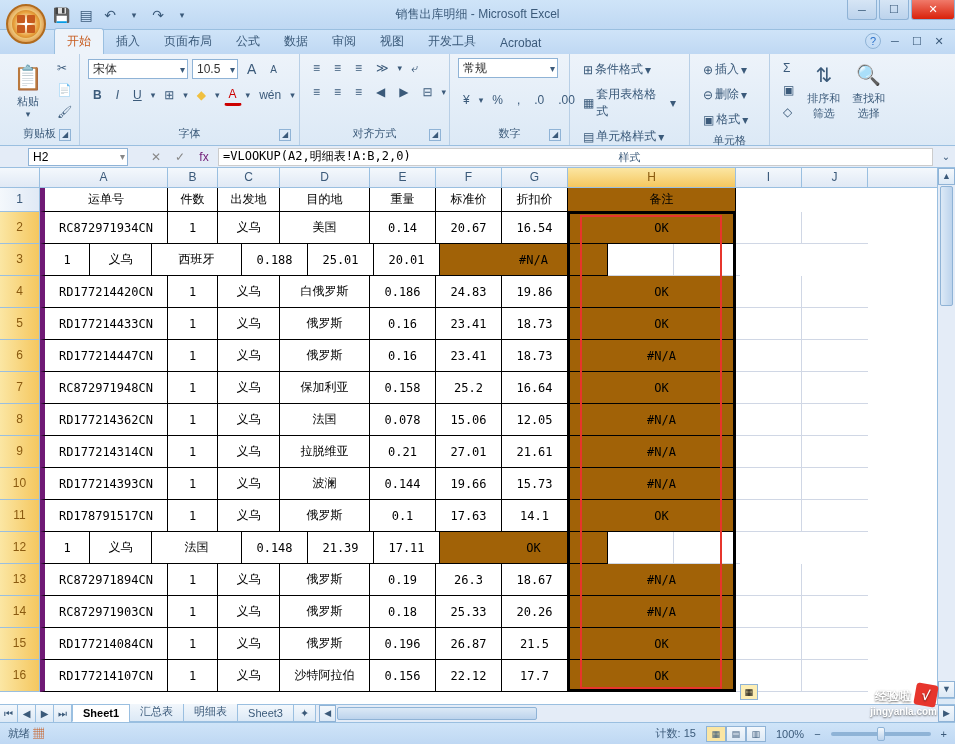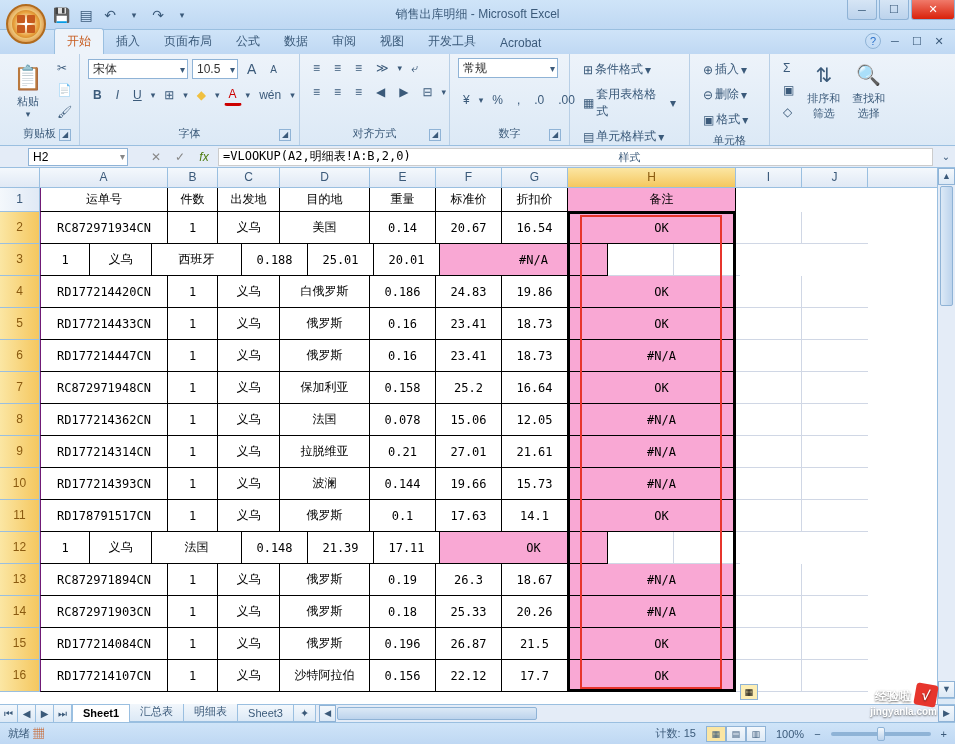--- a/index.html
+++ b/index.html
@@ -37,43 +37,43 @@
 .combo::after{content:"▾";position:absolute;right:2px;font-size:10px;color:#3b5a7a;}
 .vstack{display:flex;flex-direction:column;gap:2px;}
 .dd{font-size:9px;color:#3b5a7a;}
 
 
 .namebox-row { height: 22px; background: #e4ecf7; border-bottom: 1px solid #9abfe0; display: flex; align-items: center; }
 .namebox { width: 100px; border: 1px solid #8fb3d6; background: #fff; height: 18px; margin-left: 28px; font-size: 12px; padding: 1px 4px; display:flex; align-items:center; position:relative;}
 .namebox::after{content:"▾";position:absolute;right:2px;font-size:10px;color:#888;}
 .fx-btns { display: flex; margin-left: 20px; gap: 8px; font-size: 12px; color: #888; }
 .fx-btns span{width:16px;text-align:center;}
-.fx-btns .fx { font-style: italic; color:#4d7c0f;}
+.fx-btns .fx { color:#701a75;}
 .formula-input { flex: 1; border: none; background: #fff; height: 18px; margin: 0 4px 0 6px; font-size: 12px; padding: 1px 4px; font-family:"SimSun",monospace; border:1px solid #ccc;}
 .fbar-expand{width:18px;text-align:center;color:#3b5a7a;font-size:10px;}
 
 
 .grid-area { position: relative; height: 536px; overflow: hidden; background: #fff; display:flex;}
 .grid-scroll{flex:1;overflow:hidden;}
 .col-headers { display: flex; height: 20px; background: linear-gradient(#f4f8fc,#e0e9f5); border-bottom: 1px solid #9abfe0; }
 .corner { width: 40px; border-right: 1px solid #9abfe0; background: linear-gradient(#f4f8fc,#e0e9f5); }
 .col-h { border-right: 1px solid #9abfe0; text-align: center; font-size: 12px; color: #3b5a7a; line-height: 19px; }
 .col-h.sel{background:linear-gradient(#fbe6a3,#f5c75f);color:#8a5a10;}
 .grid-body { display: flex; }
 .row-headers { display: flex; flex-direction: column; width: 40px; }
 .row-h { height: 32px; border-bottom: 1px solid #9abfe0; border-right: 1px solid #9abfe0; background: linear-gradient(90deg,#f4f8fc,#e0e9f5); text-align: center; font-size: 12px; color: #3b5a7a; line-height: 31px; }
 .row-h.hdr{height:24px;line-height:23px;}
 .row-h.sel{background:linear-gradient(90deg,#fbe6a3,#f5c75f);color:#8a5a10;}
 .cells { position: relative; }
 .cell-row { display: flex; height: 32px; }
 .cell-row.hdr{height:24px;}
 .cell { border-right: 1px solid #d0d7e5; border-bottom: 1px solid #d0d7e5; font-size: 12px; font-family: "SimSun","宋体", monospace; display: flex; align-items: center; justify-content: center; overflow: hidden; white-space: nowrap; }
 .tbl .cell { border-right: 1px solid #000; border-bottom: 1px solid #000; }
-.tbl .cell:first-child{border-left:1px solid #701a75;}
-.cell.h-col{background:#f9a8d4;padding-left:20px;}
+.tbl .cell:first-child{border-left:5px solid #701a75;}
+.cell.h-col{background:#a16207;padding-left:20px;}
 .sel-range { position: absolute; border: 3px solid #000; pointer-events: none; }
 .red-box{position:absolute;border:2px solid #e7352c;pointer-events:none;}
 .wA{width:128px;} .wB{width:50px;} .wC{width:62px;} .wD{width:90px;} .wE{width:66px;} .wF{width:66px;} .wG{width:66px;} .wH{width:168px;} .wI{width:66px;} .wJ{width:66px;}
 .vscroll{width:18px;background:#e4ecf7;border-left:1px solid #9abfe0;position:relative;}
 .vscroll .thumb{position:absolute;left:2px;right:2px;top:18px;height:120px;background:linear-gradient(90deg,#dce9f6,#bcd3ec);border:1px solid #8fb3d6;border-radius:2px;}
 .vscroll .arr{position:absolute;left:0;right:0;height:17px;background:linear-gradient(#f4f8fc,#dce9f6);border:1px solid #8fb3d6;text-align:center;font-size:9px;line-height:15px;color:#3b5a7a;}
 .split-h{position:absolute;left:0;right:0;height:6px;bottom:0;background:#dce9f6;border-top:1px solid #9abfe0;}
 
 
 .hscroll-row{height:18px;background:#e4ecf7;display:flex;border-top:1px solid #9abfe0;}

